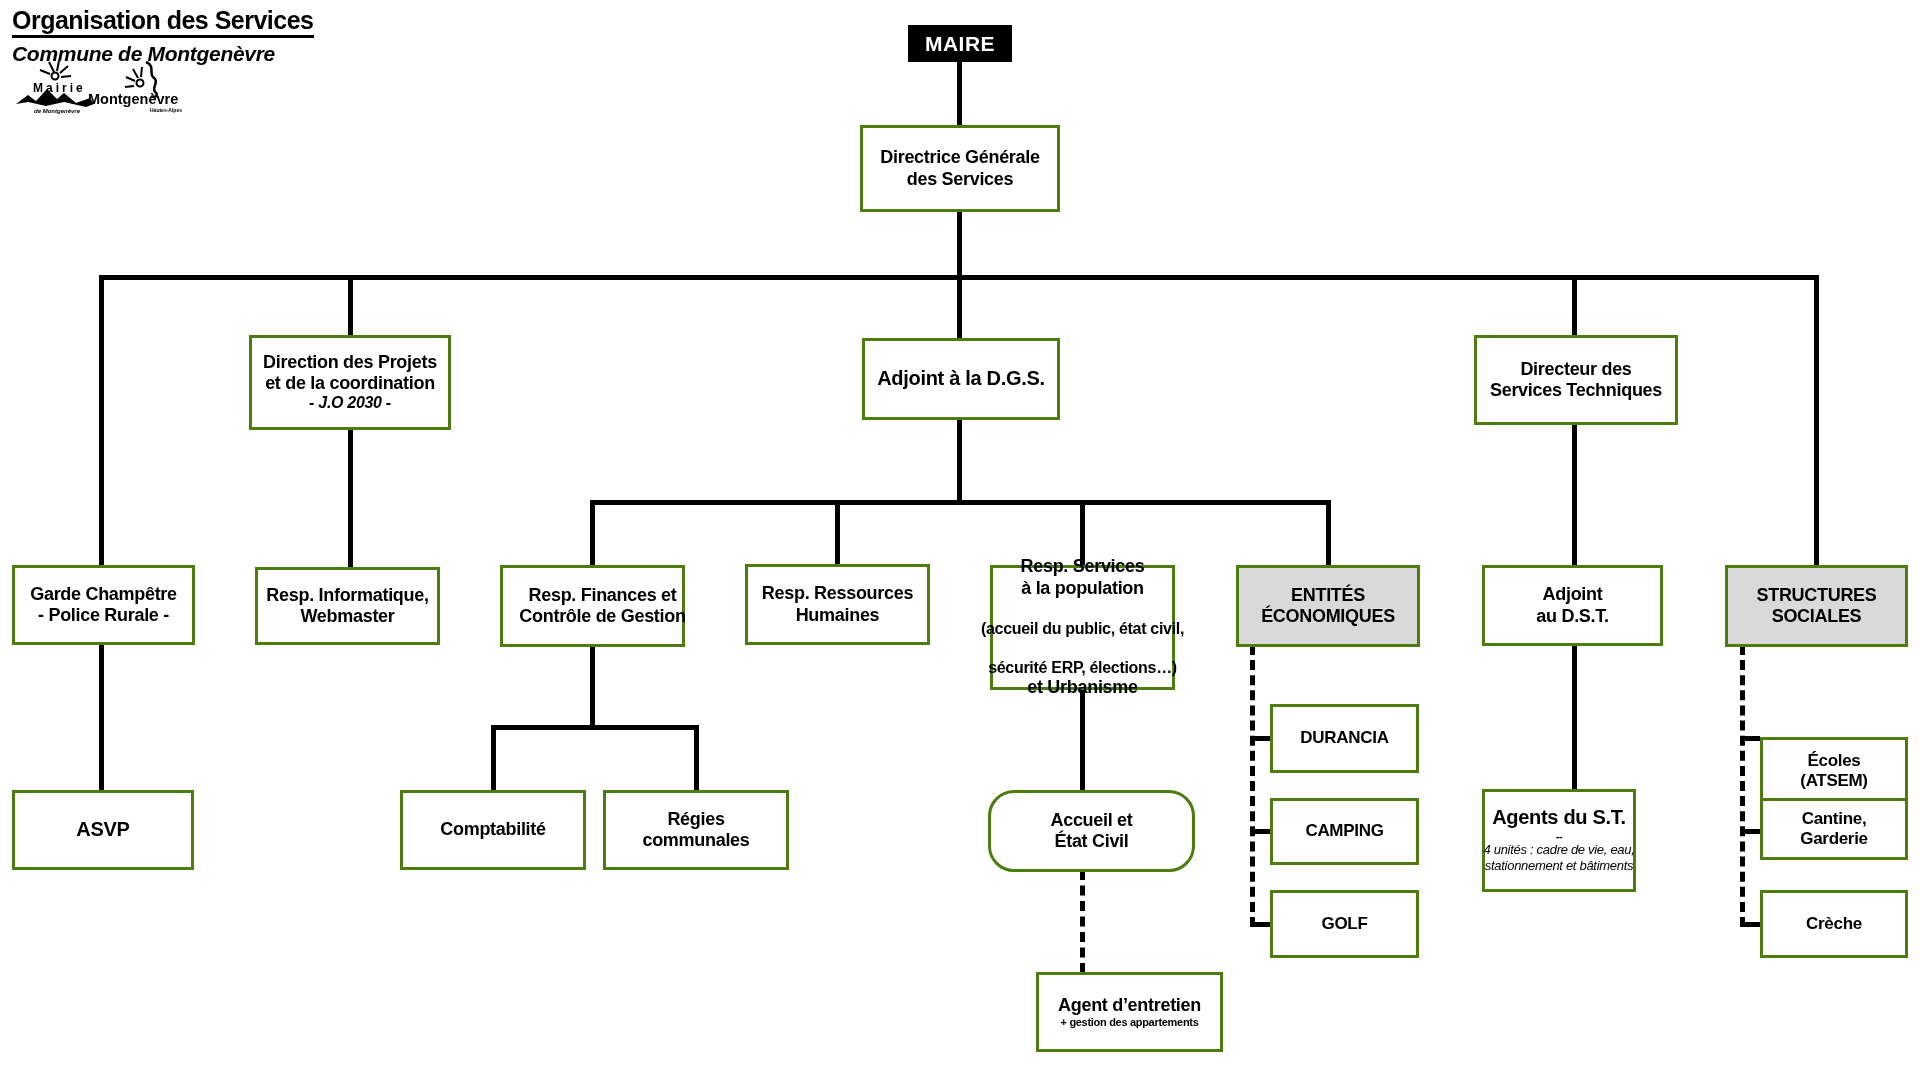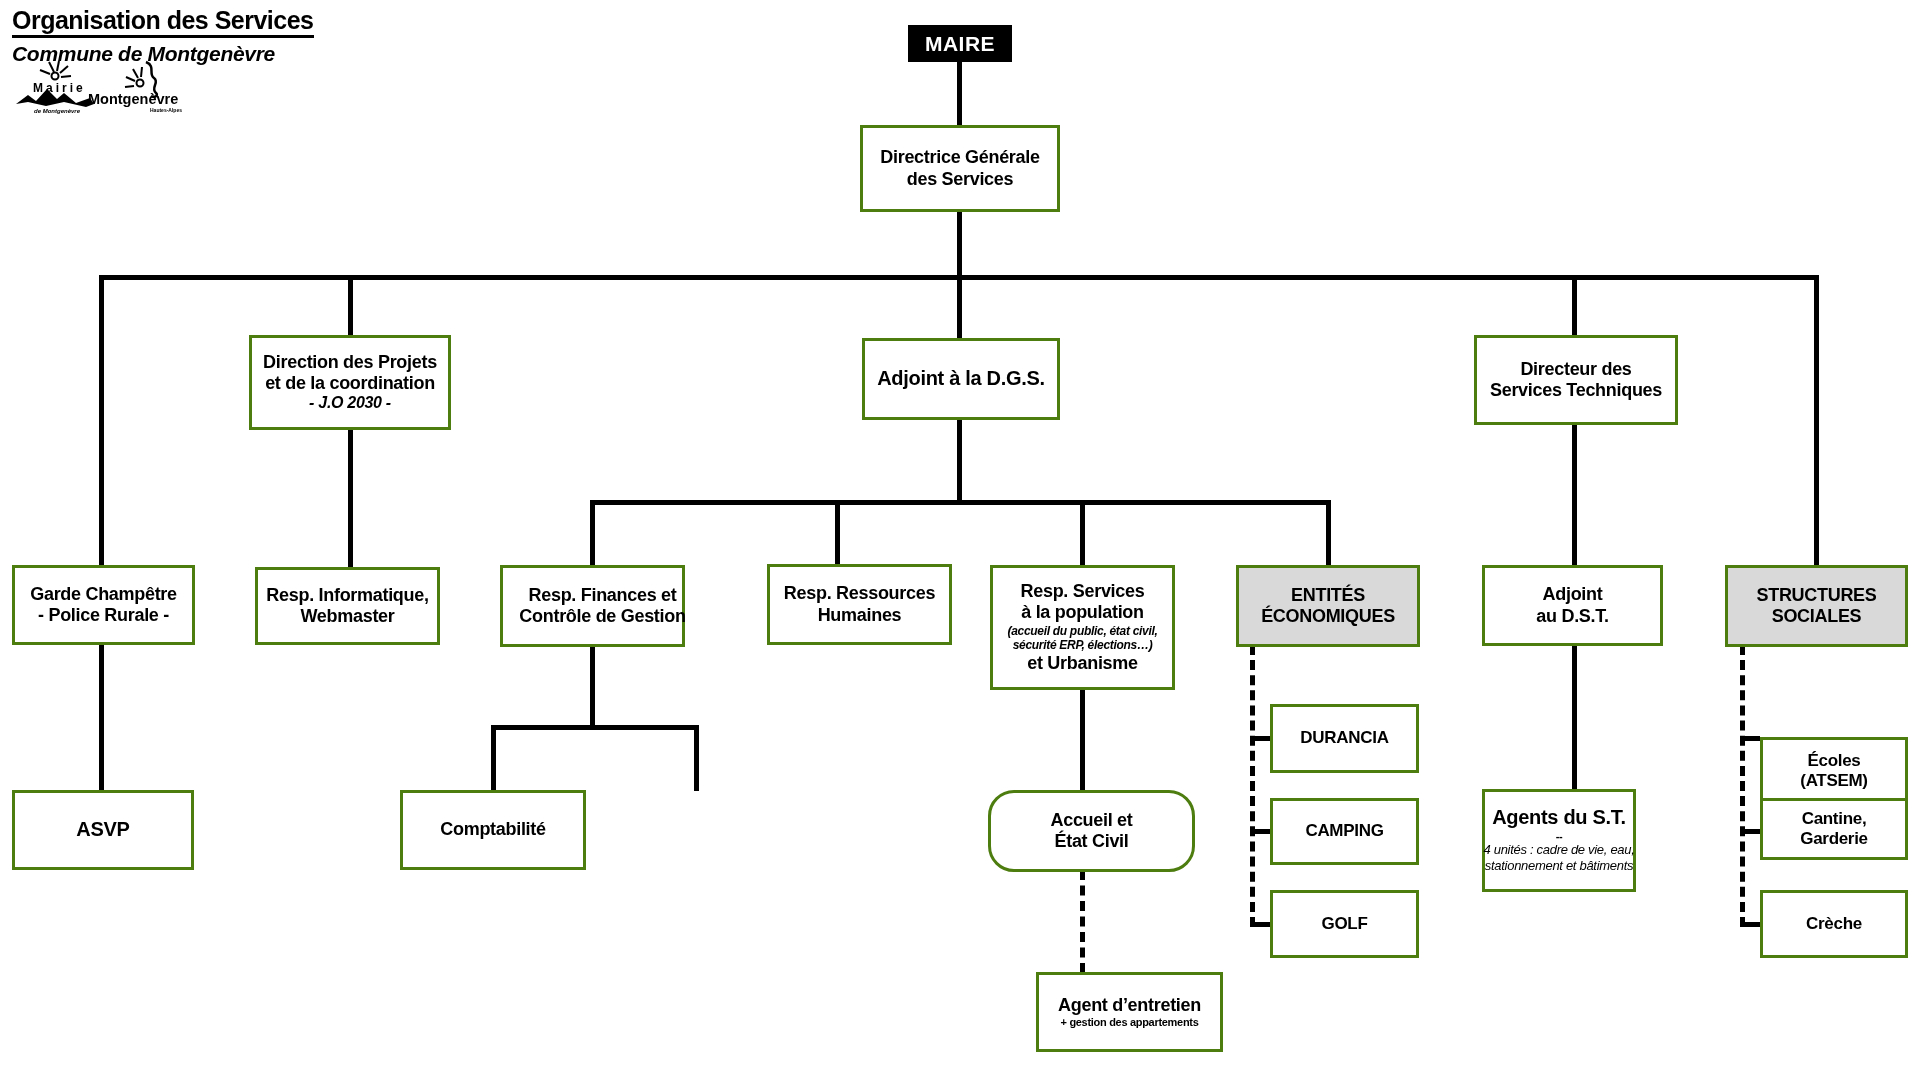--- a/index.html
+++ b/index.html
@@ -20,21 +20,21 @@
   .box {
     position:absolute; box-sizing:border-box; background:#ffffff;
     border:3px solid #4d7c0f; display:flex; flex-direction:column;
     align-items:center; justify-content:center; text-align:center;
     line-height:1.18; letter-spacing:-0.3px;
   }
   .gray { background:#d9d9d9; }
   .ln   { font-size:18px; white-space:nowrap; }
   .ln-lg{ font-size:20px; white-space:nowrap; }
   .ln-md{ font-size:17px; white-space:nowrap; }
-  .note-it   { font-size:12px; font-style:italic; line-height:1.2; white-space:nowrap; }
+  .note-it   { font-size:16px; line-height:1.2; white-space:nowrap;margin-top:20px; }
   .note-reg  { font-size:13px; font-style:italic; font-weight:normal; line-height:1.25; white-space:nowrap; }
   .note-bold { font-size:11px; line-height:1.2; white-space:nowrap; }
   .sep-sm    { font-size:11px; line-height:1.1; }
   .jo { font-size:16px; font-style:italic; white-space:nowrap; }
   .maire-box {
     position:absolute; box-sizing:border-box; background:#000; color:#fff;
     display:flex; align-items:center; justify-content:center;
     font-size:21px; letter-spacing:0.5px;
   }
   .vline,.hline { position:absolute; background:#000; }
@@ -145,21 +145,21 @@
   <div class="box" style="left:255px; top:567px; width:185px; height:78px;">
     <div class="ln">Resp. Informatique,</div>
     <div class="ln">Webmaster</div>
   </div>
 
   <div class="box" style="left:500px; top:565px; width:185px; height:82px;padding-left:20px;">
     <div class="ln">Resp. Finances et</div>
     <div class="ln">Contrôle de Gestion</div>
   </div>
 
-  <div class="box" style="left:745px; top:564px; width:185px; height:81px;margin-left:22px;">
+  <div class="box" style="left:745px; top:564px; width:185px; height:81px;">
     <div class="ln">Resp. Ressources</div>
     <div class="ln">Humaines</div>
   </div>
 
   <div class="box" style="left:990px; top:565px; width:185px; height:125px;">
     <div class="ln">Resp. Services</div>
     <div class="ln">à la population</div>
     <div class="note-it">(accueil du public, état civil,</div>
     <div class="note-it">sécurité ERP, élections…)</div>
     <div class="ln">et Urbanisme</div>
@@ -181,20 +181,24 @@
   </div>
 
   <div class="box" style="left:12px; top:790px; width:182px; height:80px;">
     <div class="ln-lg">ASVP</div>
   </div>
 
   <div class="box" style="left:400px; top:790px; width:186px; height:80px;">
     <div class="ln">Comptabilité</div>
   </div>
 
+  <div class="box" style="left:603px; top:790px; width:186px; height:80px;">
+    <div class="ln">Régies</div>
+    <div class="ln">communales</div>
+  </div>
 
   <div class="box" style="left:988px; top:790px; width:207px; height:82px;border-radius:26px;">
     <div class="ln">Accueil et</div>
     <div class="ln">État Civil</div>
   </div>
 
   <div class="box" style="left:1270px; top:704px; width:149px; height:69px;">
     <div class="ln-md">DURANCIA</div>
   </div>
 

